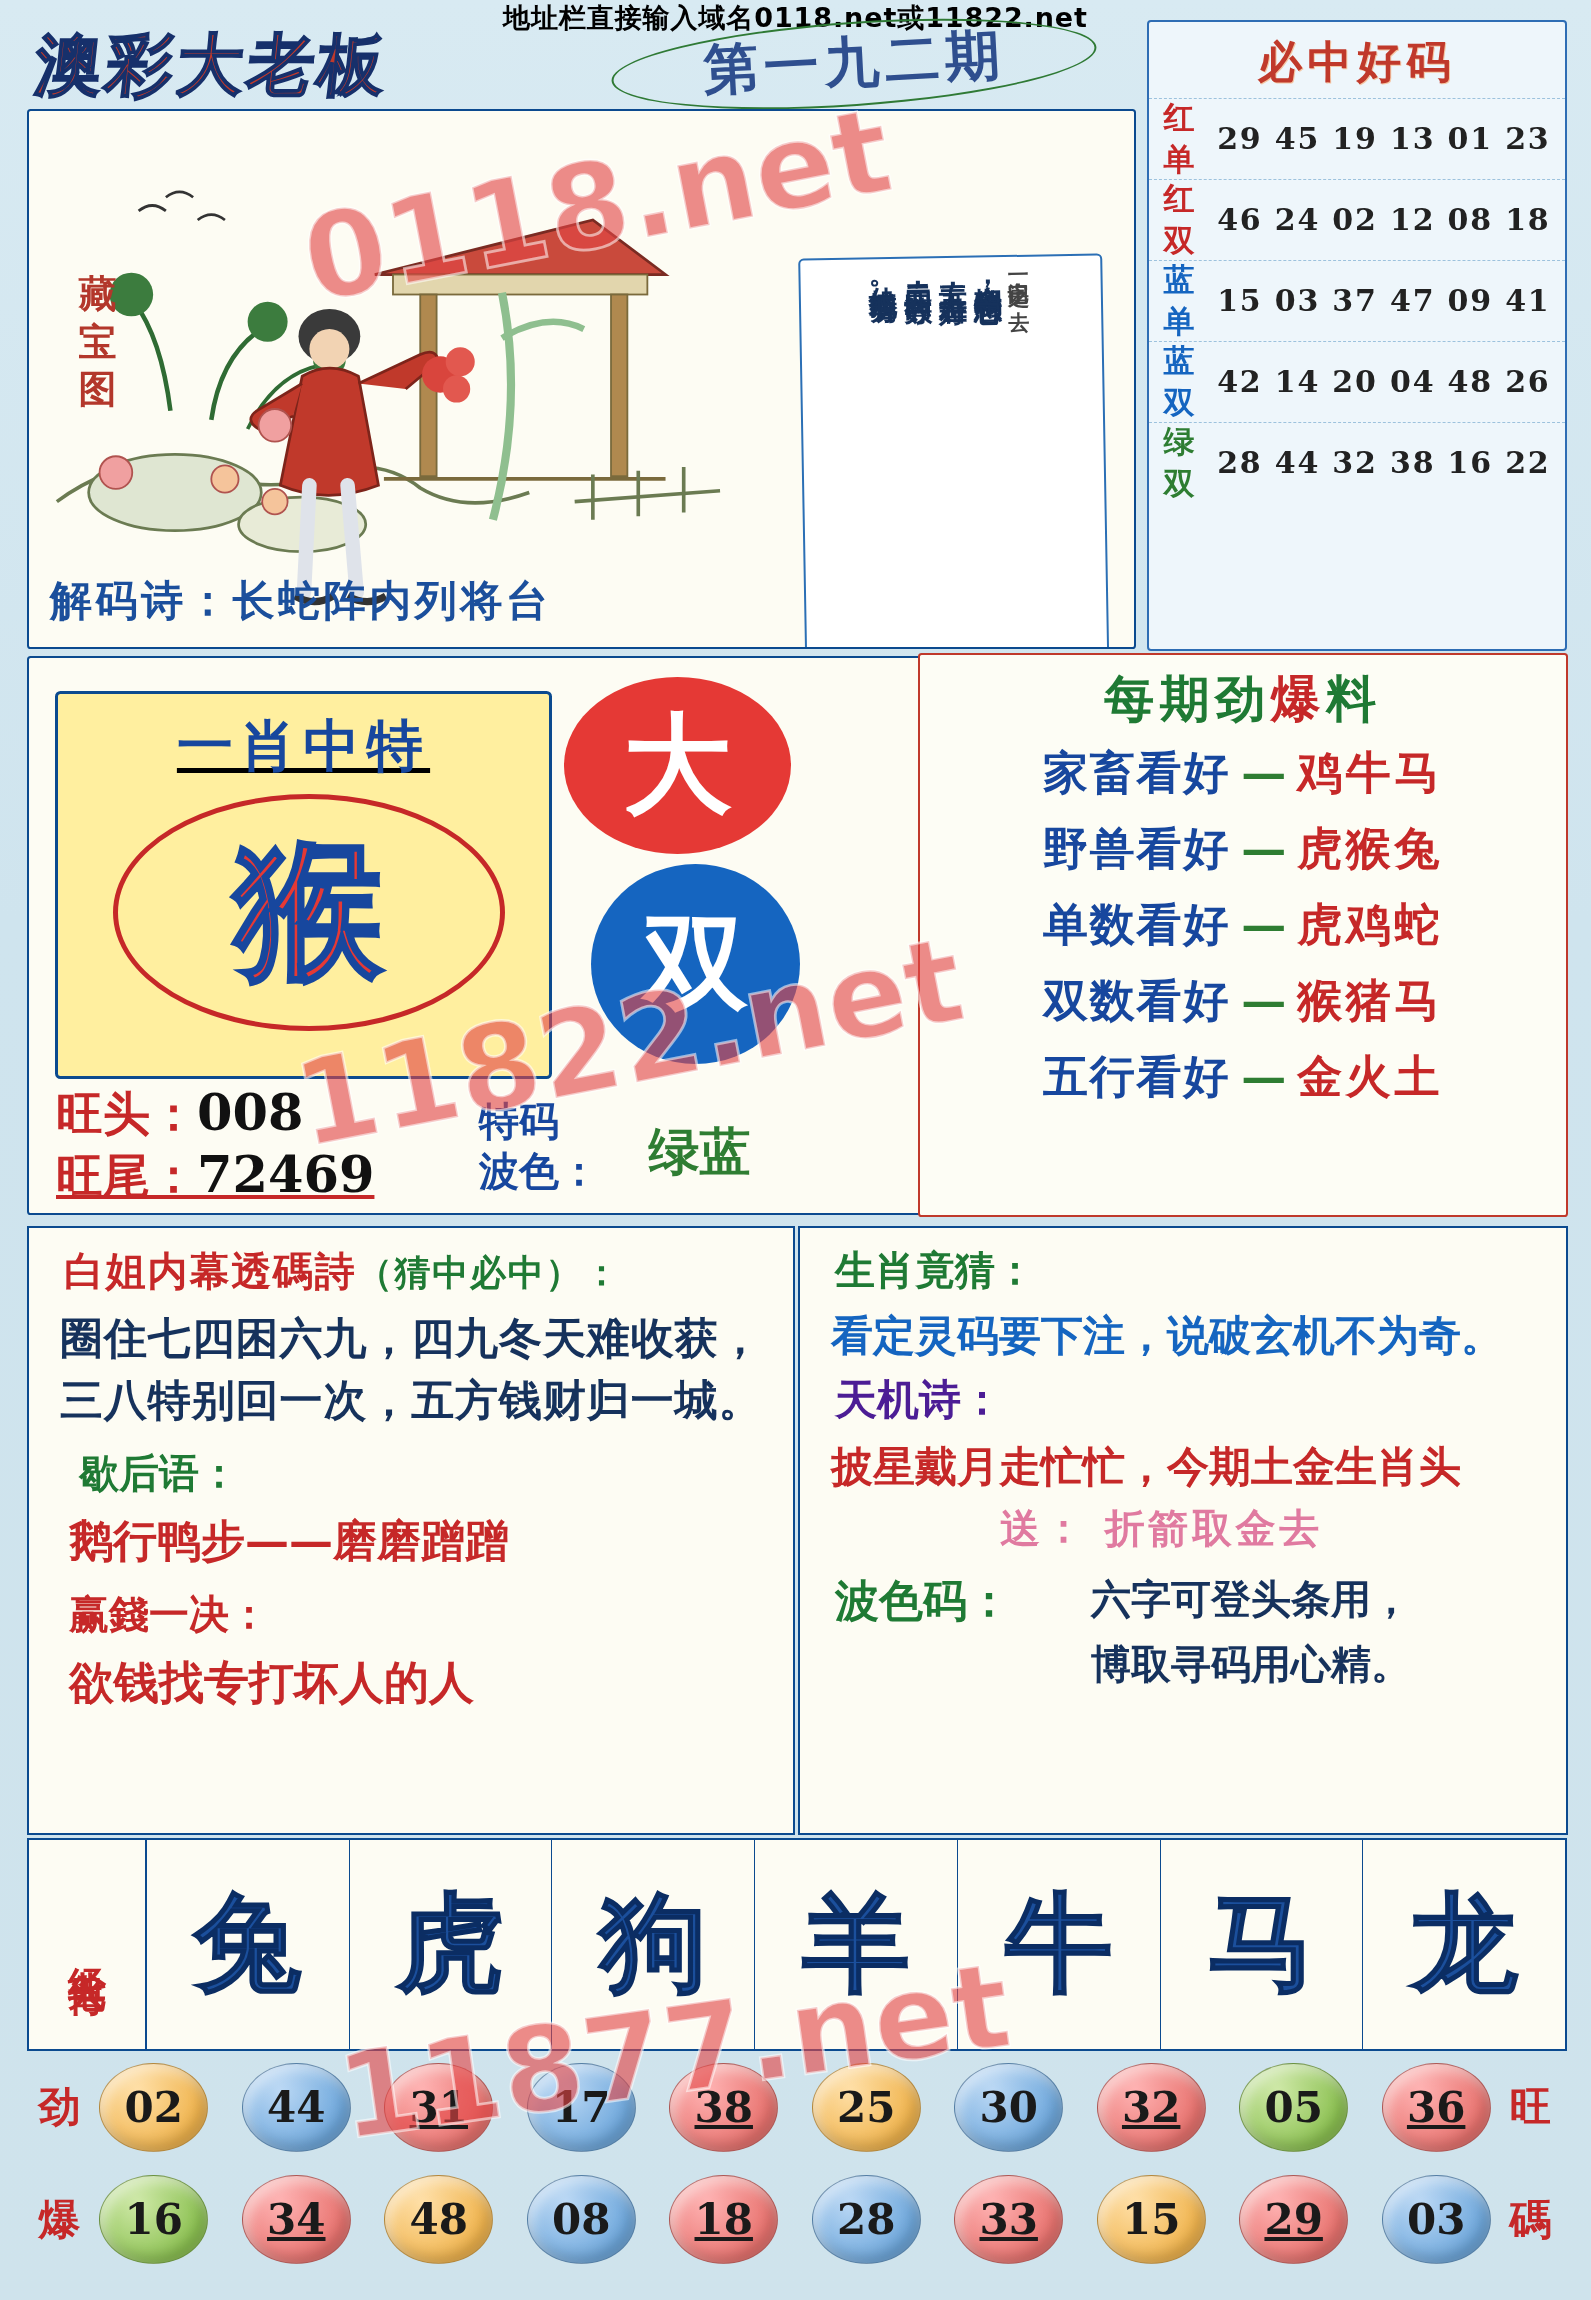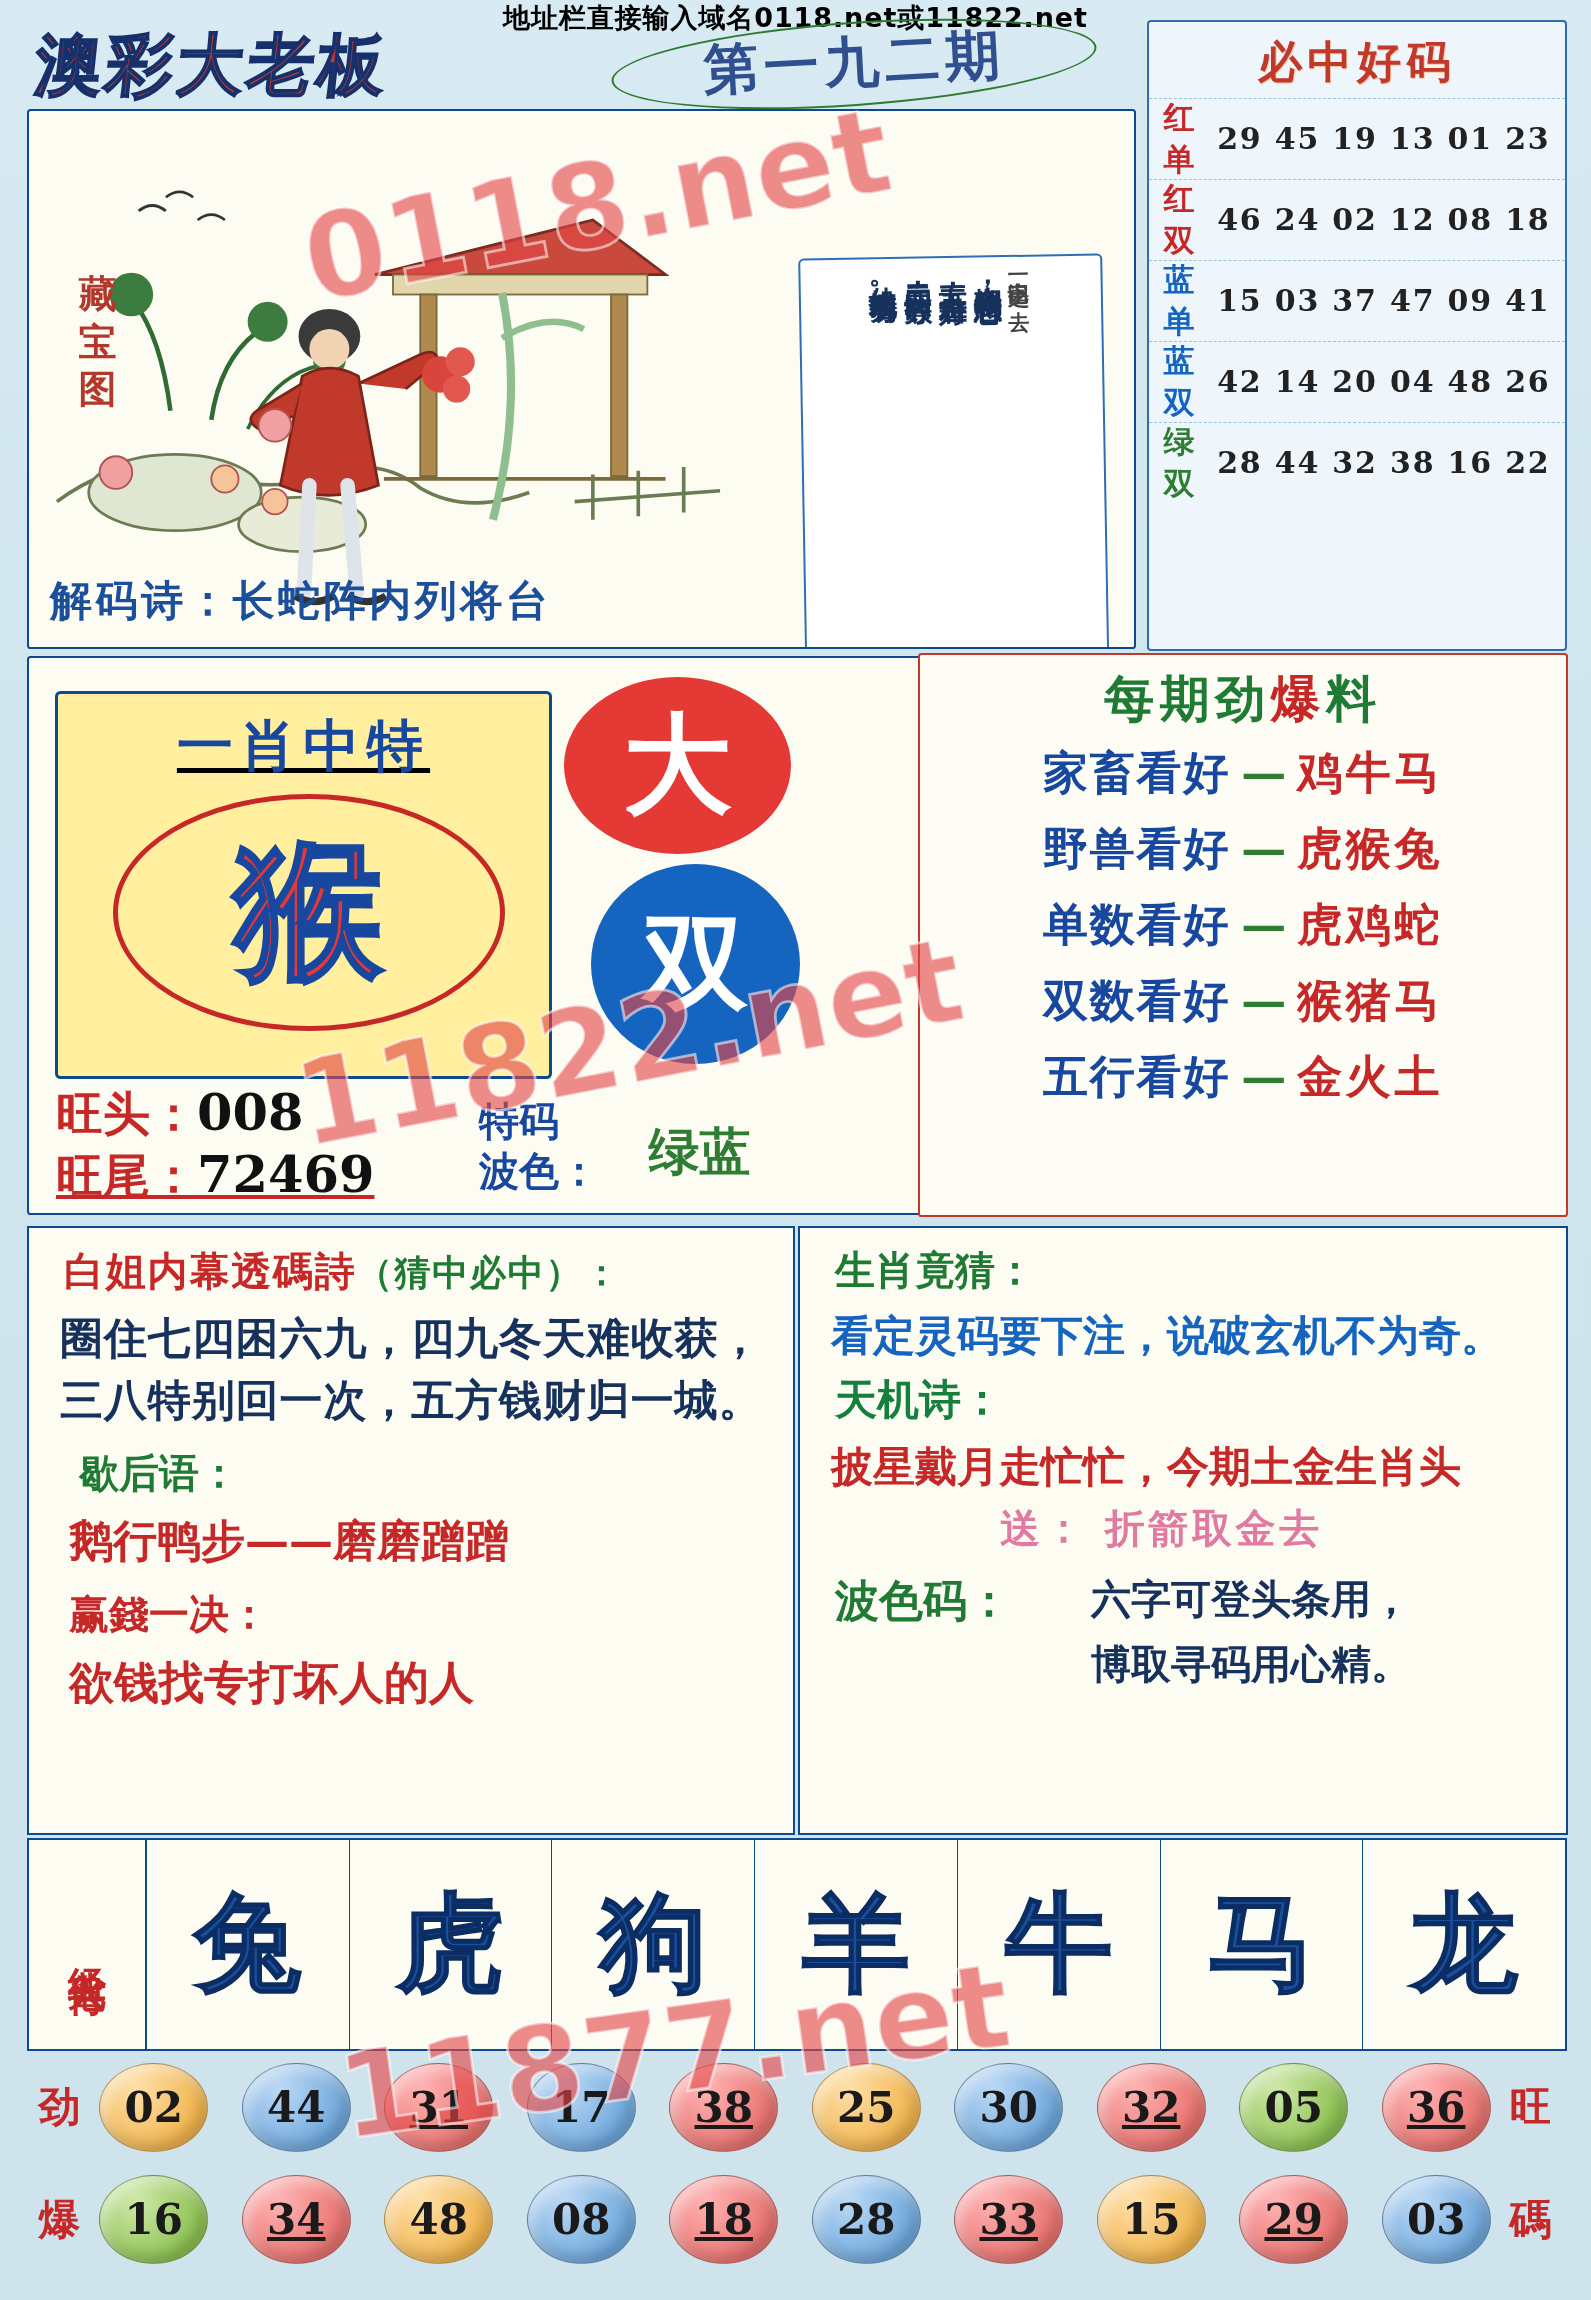--- a/index.html
+++ b/index.html
@@ -208,21 +208,21 @@
   .poemL .line3{position:absolute;left:40px;top:284px;font-size:44px;color:#c62828;font-weight:bold;
     font-family:"DejaVu Serif","Liberation Serif",serif;}
   .poemL .t3{position:absolute;left:40px;top:359px;font-size:40px;color:#c62828;font-weight:bold;
     font-family:"DejaVu Serif","Liberation Serif",serif;}
   .poemL .line4{position:absolute;left:40px;top:425px;font-size:45px;color:#c62828;font-weight:bold;
     font-family:"DejaVu Serif","Liberation Serif",serif;}
   .poemR .t1{position:absolute;left:35px;top:14.5px;font-size:40px;color:#1f7a34;font-weight:bold;
     font-family:"DejaVu Serif","Liberation Serif",serif;}
   .poemR .line1{position:absolute;left:31px;top:80px;font-size:42px;color:#1565c0;font-weight:bold;
     font-family:"DejaVu Serif","Liberation Serif",serif;}
-  .poemR .t2{position:absolute;left:35px;top:144px;font-size:42px;color:#15803d;font-weight:bold;
+  .poemR .t2{position:absolute;left:35px;top:144px;font-size:42px;color:#4c1d95;font-weight:bold;
     font-family:"DejaVu Serif","Liberation Serif",serif;}
   .poemR .line2{position:absolute;left:31px;top:211px;font-size:42px;color:#c62828;font-weight:bold;
     font-family:"DejaVu Serif","Liberation Serif",serif;}
   .poemR .send{position:absolute;left:200px;top:273px;font-size:40px;color:#e07aa0;font-weight:bold;
     font-family:"DejaVu Serif","Liberation Serif",serif;letter-spacing:3.6px;}
   .poemR .t3{position:absolute;left:35px;top:344px;font-size:44px;color:#1f7a34;font-weight:bold;
     font-family:"DejaVu Serif","Liberation Serif",serif;}
   .poemR .line3{position:absolute;left:291px;top:344px;font-size:40px;color:#16325c;font-weight:bold;
     font-family:"DejaVu Serif","Liberation Serif",serif;}
   .poemR .line4{position:absolute;left:291px;top:409px;font-size:40px;color:#16325c;font-weight:bold;

